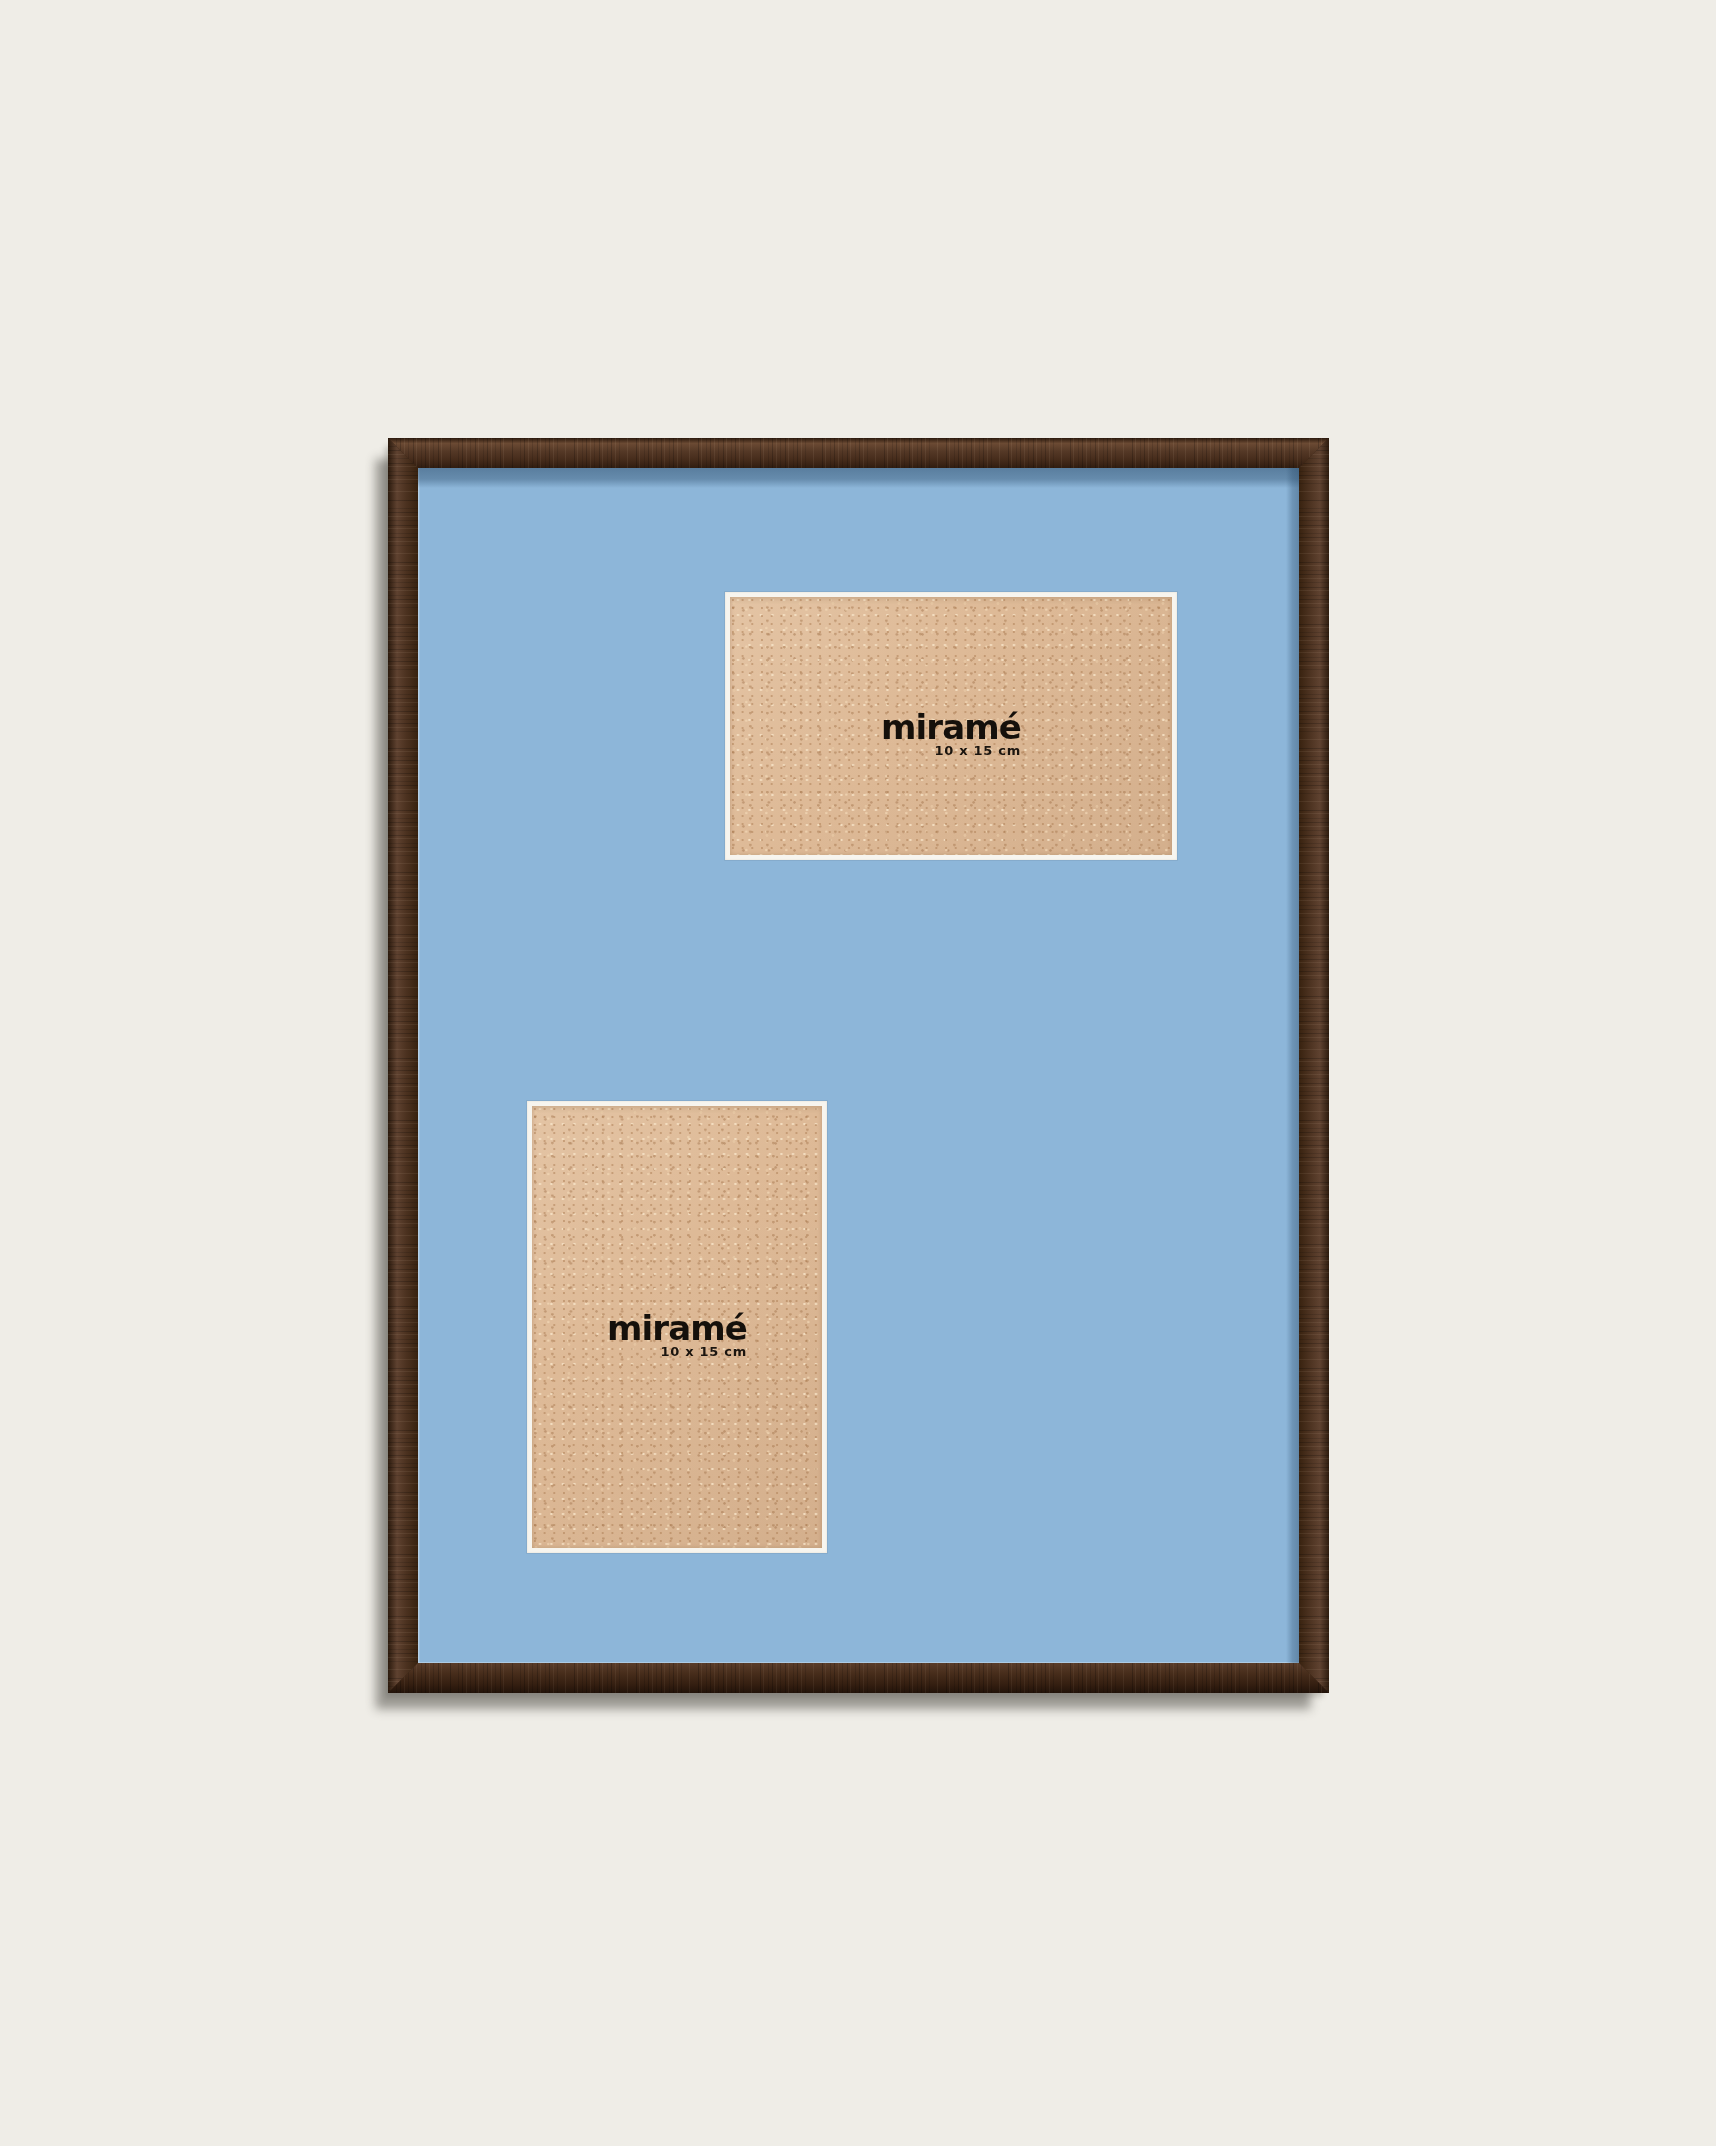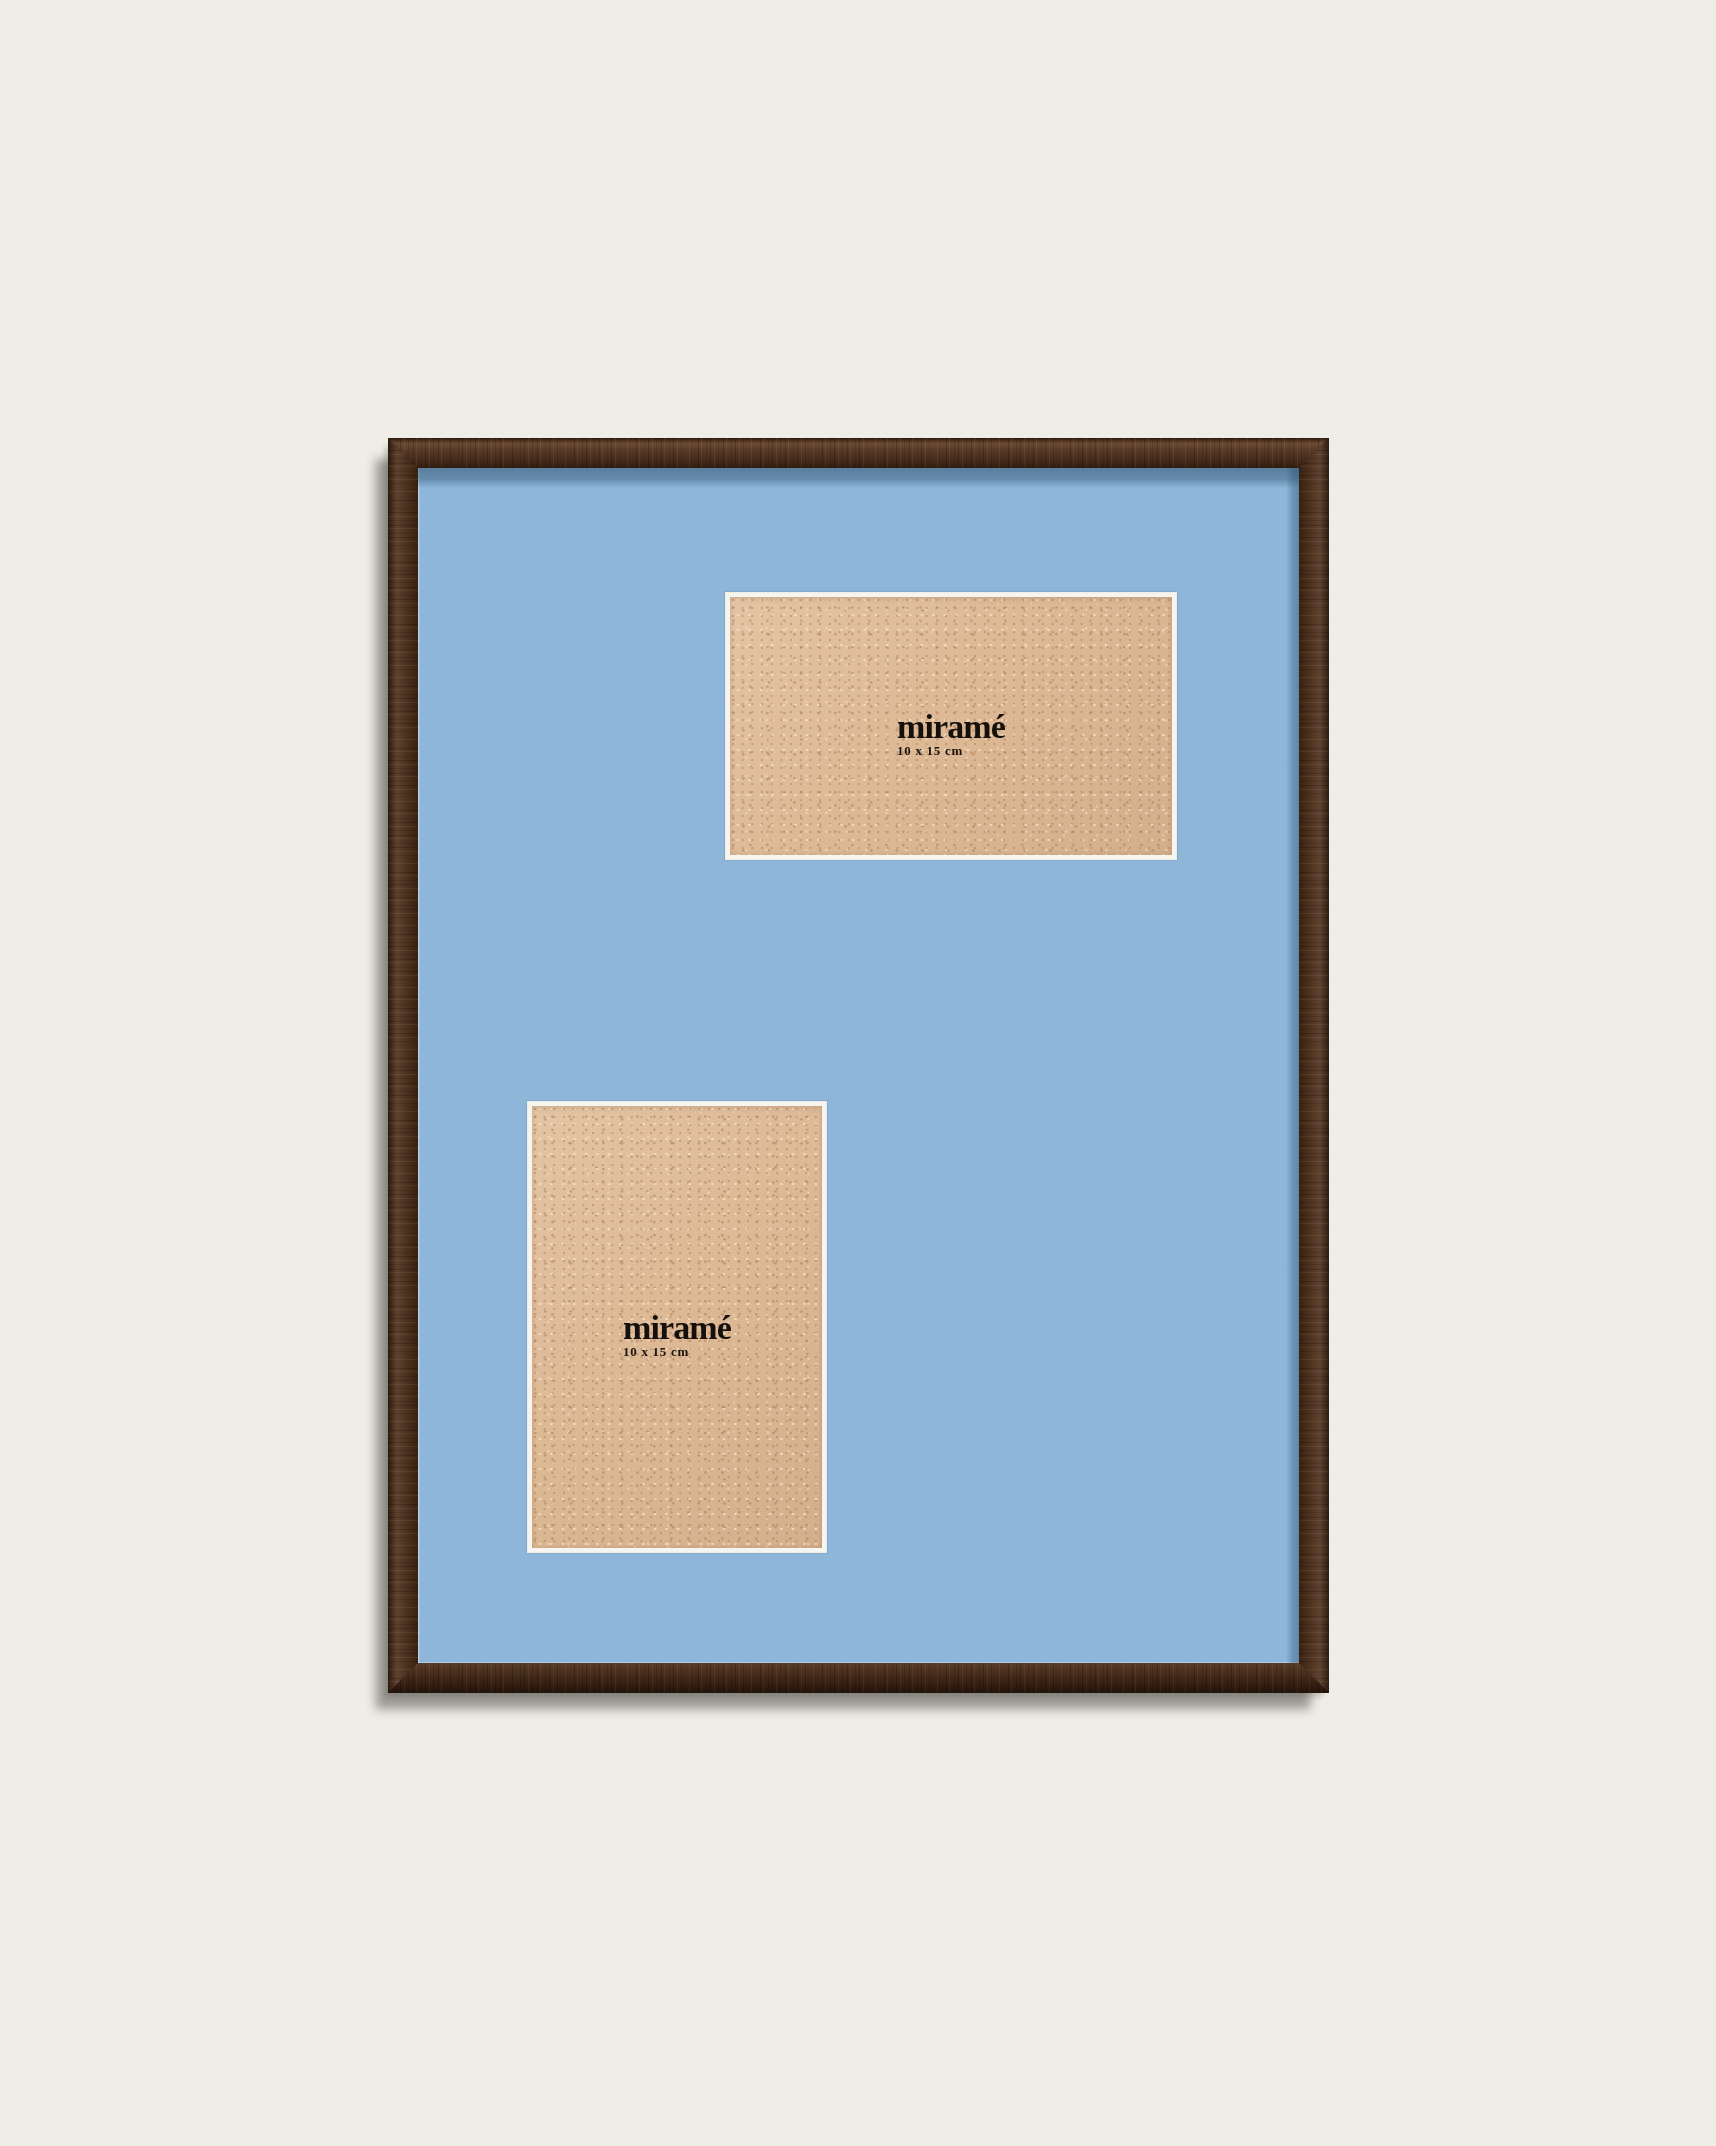--- a/index.html
+++ b/index.html
@@ -90,21 +90,21 @@
       radial-gradient(circle at 70% 20%, rgba(247,228,200,.85) 0 0.9px, rgba(0,0,0,0) 1.4px),
       radial-gradient(circle at 20% 80%, rgba(160,112,70,.45) 0 1px, rgba(0,0,0,0) 1.6px),
       radial-gradient(circle at 82% 68%, rgba(242,216,182,.75) 0 0.9px, rgba(0,0,0,0) 1.5px),
       radial-gradient(circle at 52% 56%, rgba(146,96,56,.38) 0 0.9px, rgba(0,0,0,0) 1.6px),
       radial-gradient(circle at 12% 22%, rgba(234,204,168,.6) 0 1.1px, rgba(0,0,0,0) 1.8px),
       linear-gradient(135deg, rgba(255,242,224,.18) 0%, rgba(0,0,0,0) 40%, rgba(120,80,48,.10) 100%);
     background-size:9.7px 8px,11.5px 15px,17px 13.2px,20px 18.5px,25.6px 24px,33px 29px,100% 100%;
     box-shadow:inset 0 2.6px 5.3px rgba(92,60,30,.16), inset 0 -1.8px 3.5px rgba(92,60,30,.08);
     display:flex;flex-direction:column;align-items:center;justify-content:center;
   }
-  .brandblock{transform:translateY(7px);text-align:left;font-family:Liberation Serif, serif;}
+  .brandblock{transform:translateY(7px);text-align:right;}
   .brand{
     font-size:34px;font-weight:700;letter-spacing:-0.9px;color:#15100b;line-height:1;
   }
   .sizelabel{
     margin-top:0;font-size:13px;font-weight:700;letter-spacing:0.7px;color:#1b150f;line-height:1;
   }
 </style>
 </head>
 <body>
 

